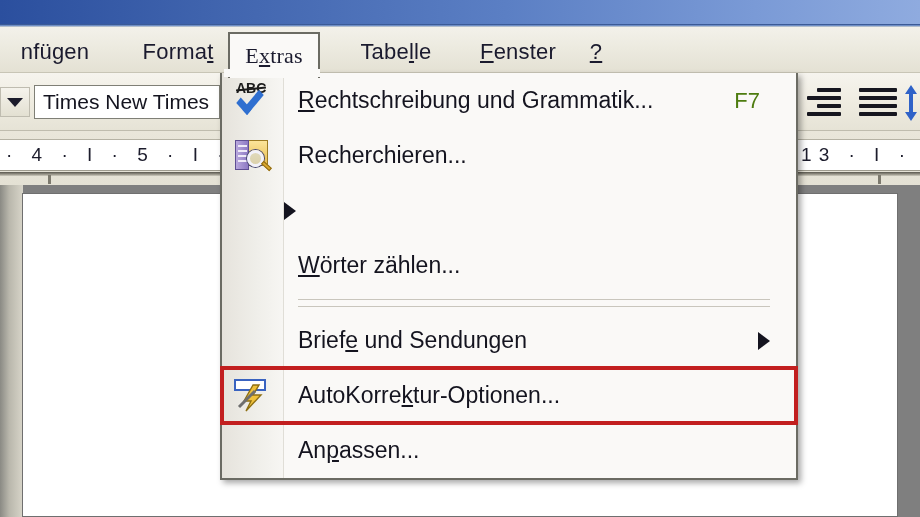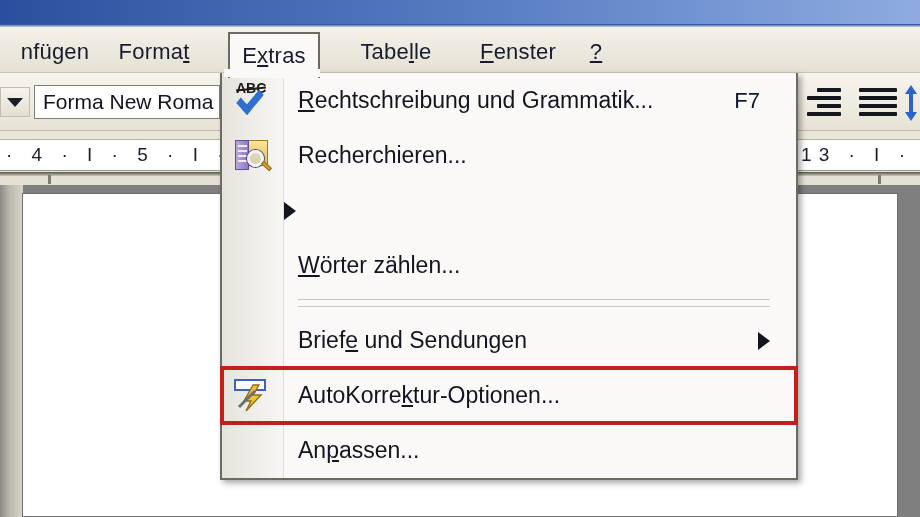--- a/index.html
+++ b/index.html
@@ -150,21 +150,21 @@
     display: flex; align-items: center; justify-content: center;
     flex: 0 0 62px;
   }
   .dd-label {
     font-size: 23px; color: #14141f;
     white-space: nowrap;
     padding-left: 14px;
     flex: 1 1 auto;
   }
   .dd-accel {
-    font-size: 22px; color: #0f172a;
+    font-size: 22px; color: #4d7c0f;
     white-space: nowrap;
     padding-right: 36px;
   }
   .dd-sub {
     width: 0; height: 0;
     border-top: 9px solid transparent;
     border-bottom: 9px solid transparent;
     border-left: 12px solid #14141f;
     margin-right: 26px;
   }
@@ -235,44 +235,44 @@
 <div id="app">
 
   <div class="titlebar"></div>
   <div class="titlebar-edge"></div>
 
   <div class="menubar">
     <div class="menubar-inner" id="menubar-inner">
         <div class="menu-item" style="left: 0px; width: 110px;">
           <span>nfügen</span>
         </div>
-        <div class="menu-item" style="left: 104px; width: 100px;">
+        <div class="menu-item" style="left: 128px; width: 100px;">
           <span>Forma<span class="u">t</span></span>
         </div>
-        <div class="menu-item open" style="left: 228px; width: 92px;">
+        <div class="menu-item open" style="left: 228px; width: 92px; font-family: Liberation Serif, serif;">
           <span>E<span class="u">x</span>tras</span>
         </div>
         <div class="menu-item" style="left: 340px; width: 112px; text-align: right;">
           <span>Tabe<span class="u">l</span>le</span>
         </div>
         <div class="menu-item" style="left: 462px; width: 112px;">
           <span><span class="u">F</span>enster</span>
         </div>
         <div class="menu-item" style="left: 580px; width: 30px;">
           <span><span class="u">?</span></span>
         </div>
       </div>
   </div>
 
   <div class="toolbar">
     <div class="tb-arrow">
       <div class="tri-down"></div>
     </div>
     <div class="font-box">
-      <span>Forma New Roma</span>
+      <span>Times New Times</span>
     </div>
 
     <div class="tb-right align-icon" style="left:800px;">
       <i style="margin-left:14px;"></i>
         <i style="margin-left:4px;"></i>
         <i style="margin-left:14px;"></i>
         <i style="margin-left:4px;"></i>
     </div>
     <div class="tb-right align-icon" style="left:856px;">
       <i></i>

